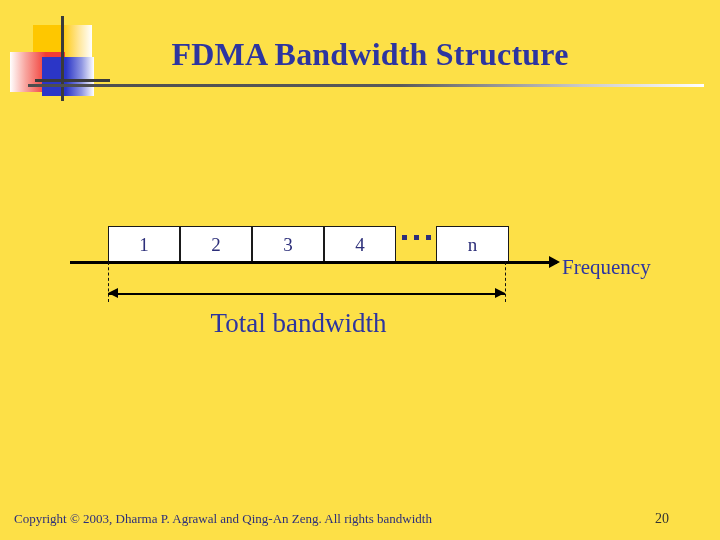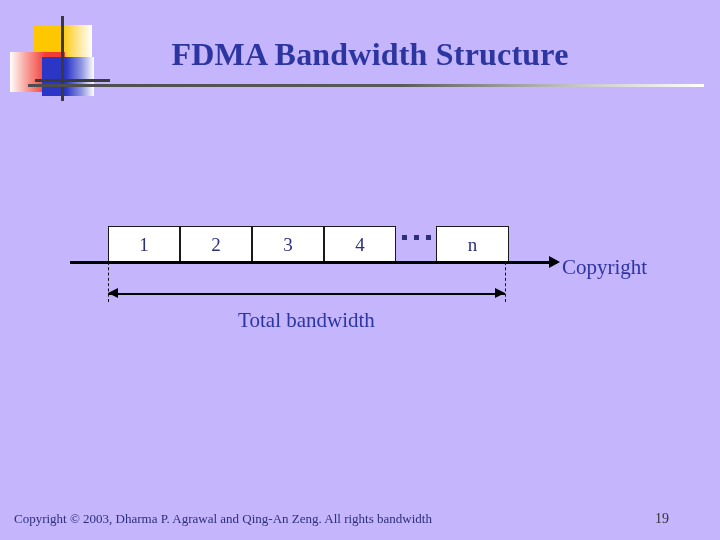--- a/index.html
+++ b/index.html
@@ -10,21 +10,21 @@
     width: 720px;
     height: 540px;
     background: #ffffff;
     font-family: "Liberation Serif", serif;
     overflow: hidden;
   }
   #slide {
     position: relative;
     width: 720px;
     height: 540px;
-    background: #c4b5fd;
+    background: #fde047;
     text-decoration: underline;
   }
 
   
   #logo-mark {
     position: absolute;
     left: 0;
     top: 0;
     width: 112px;
     height: 108px;
@@ -201,26 +201,26 @@
     left: 495px;
     top: 288px;
     width: 0;
     height: 0;
     border-top: 5.5px solid transparent;
     border-bottom: 5.5px solid transparent;
     border-left: 10px solid #000000;
   }
   #bw-label {
     position: absolute;
-    left: 108px;
+    left: 100px;
     top: 308px;
     width: 397px;
     text-align: center;
     font-family: "Liberation Serif", serif;
-    font-size: 21px;
+    font-size: 27px;
     color: #2d35a0;
     white-space: nowrap;
   }
 
   
   #copyright {
     position: absolute;
     left: 14px;
     top: 511px;
     font-family: "Liberation Serif", serif;
@@ -267,27 +267,27 @@
         <i></i>
         <i></i>
         <i></i>
       </div>
 
       <div class="chan-box" style="left:328px;width:73px;">n</div>
     </div>
 
     <div id="freq-axis"></div>
     <div id="freq-arrowhead"></div>
-    <div id="freq-label">Copyright</div>
+    <div id="freq-label">Frequency</div>
 
     <div class="leader" id="leader-left"></div>
     <div class="leader" id="leader-right"></div>
 
     <div id="bw-line"></div>
     <div id="bw-arrow-left"></div>
     <div id="bw-arrow-right"></div>
     <div id="bw-label">Total bandwidth</div>
   </div>
 
   <div id="copyright">Copyright © 2003, Dharma P. Agrawal and Qing-An Zeng. All rights bandwidth</div>
-  <div id="page-number">19</div>
+  <div id="page-number">20</div>
 
 </div>
 
 </body></html>

